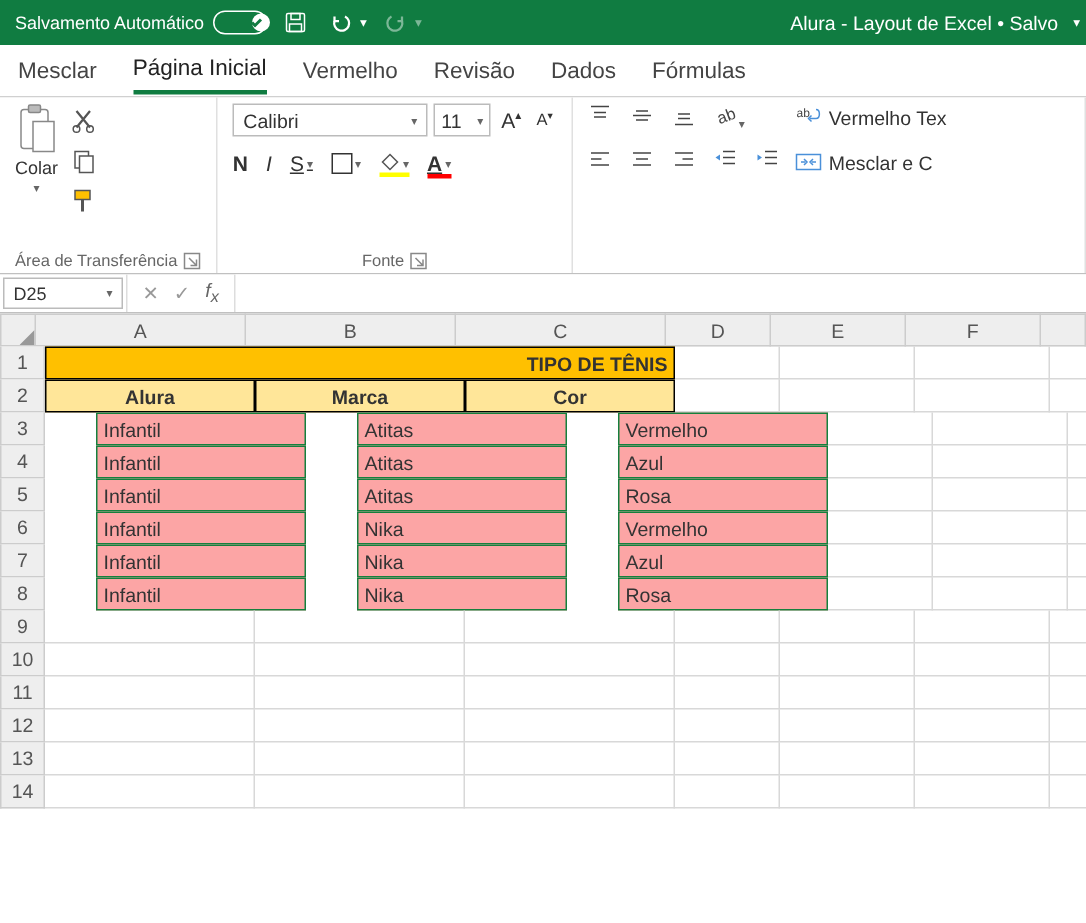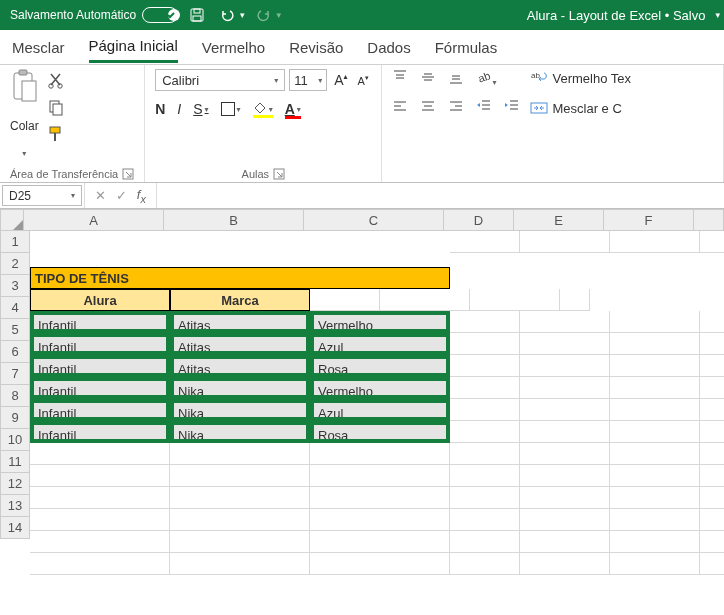--- a/index.html
+++ b/index.html
@@ -23,21 +23,21 @@
 
 
 .ribbon { height: 118px; background: #fff; border-bottom: 1px solid #c0c0c0; display: flex; }
 .group { border-right: 1px solid #e0e0e0; padding: 4px 10px 2px 10px; display: flex; flex-direction: column; justify-content: space-between; }
 .group-label-row { display: flex; align-items: center; justify-content: center; gap: 4px; font-size: 11px; color: #666; padding-top: 2px; }
 .launcher { width: 12px; height: 12px; }
 .launcher svg { width: 12px; height: 12px; }
 
 
 .clipboard-row { display: flex; gap: 8px; }
-.paste-big { display: flex; flex-direction: column; align-items: center; gap: 16px; cursor: pointer; }
+.paste-big { display: flex; flex-direction: column; align-items: center; gap: 2px; cursor: pointer; }
 .paste-big svg { width: 28px; height: 34px; }
 .paste-label { font-size: 12px; }
 .clip-mini { display: flex; flex-direction: column; gap: 6px; padding-top: 2px; }
 .clip-mini svg { width: 18px; height: 18px; }
 
 
 .font-row1 { display: flex; align-items: center; gap: 4px; }
 .font-select { width: 130px; height: 22px; border: 1px solid #bbb; display: flex; align-items: center; padding: 0 6px; justify-content: space-between; font-size: 13px; }
 .size-select { width: 38px; height: 22px; border: 1px solid #bbb; display: flex; align-items: center; padding: 0 4px; justify-content: space-between; font-size: 13px; }
 .fA { font-size: 14px; padding: 0 3px; }
@@ -77,23 +77,23 @@
 .rowhead { width: 30px; height: 22px; border: 1px solid #ccc; border-top: none; background: #eee; text-align: center; font-size: 13px; color: #555; line-height: 22px; }
 .cells { display: flex; flex-direction: column; }
 .row { display: flex; }
 .cell { height: 22px; border-right: 1px solid #d8d8d8; border-bottom: 1px solid #d8d8d8; padding: 0 4px; font-size: 13px; line-height: 22px; overflow: hidden; white-space: nowrap; }
 
 
 .cA { width: 140px; } .cB { width: 140px; } .cC { width: 140px; }
 .cD { width: 70px; } .cE { width: 90px; } .cF { width: 90px; } .cG { width: 30px; }
 
 
-.titlecell { background: #ffc000; font-weight: bold; text-align: left; border: 1px solid #000; margin-top: 36px; }
+.titlecell { background: #ffc000; font-weight: bold; text-align: right; border: 1px solid #000; }
 .headcell { background: #ffe699; font-weight: bold; text-align: center; border: 1px solid #000; }
-.datacell { border: 4px solid #15803d; background: #e5e5e5; }
+.datacell { border: 1px solid #15803d; background: #fca5a5; margin-left: 34px; }
 </style>
 </head>
 <body>
 
 <div class="titlebar">
   <span class="autosave-label">Salvamento Automático</span>
   <span class="toggle">
       <span class="dot"></span>
       <svg style="width:10px;height:10px;margin-left:-14px">
         <path d="M2 5 L4 7 L8 3" stroke="#107c41" stroke-width="2" fill="none"></path>
@@ -204,21 +204,21 @@
             <span class="chev">▾</span>
           </span>
         <span class="font-btn fillA">
             <span style="font-weight:bold;text-decoration:underline">A</span>
             <span class="color-bar" style="background:#ff0000"></span>
             <span class="chev">▾</span>
           </span>
       </div>
     </div>
     <div class="group-label-row">
-      <span>Aulas</span>
+      <span>Fonte</span>
       <span class="launcher"><svg viewBox="0 0 12 12">
             <rect x="1" y="1" width="10" height="10" fill="none" stroke="#888"></rect>
             <path d="M4 4 L9 9 M9 5 L9 9 L5 9" stroke="#888" fill="none"></path>
           </svg></span>
     </div>
   </div>
 
   <div class="group" style="flex:1">
     <div style="display:flex">
       <div class="align-rows">
@@ -344,20 +344,21 @@
       <div class="row">
         <div class="cell titlecell" style="width: 420px;">TIPO DE TÊNIS</div>
         <div class="cell cD"></div>
         <div class="cell cE"></div>
         <div class="cell cF"></div>
         <div class="cell cG"></div>
       </div>
       <div class="row">
         <div class="cell cA headcell">Alura</div>
         <div class="cell cB headcell">Marca</div>
+        <div class="cell cC headcell">Cor</div>
         <div class="cell cD"></div>
         <div class="cell cE"></div>
         <div class="cell cF"></div>
         <div class="cell cG"></div>
       </div>
       <div class="row">
         <div class="cell cA datacell">Infantil</div>
         <div class="cell cB datacell">Atitas</div>
         <div class="cell cC datacell">Vermelho</div>
         <div class="cell cD"></div>

